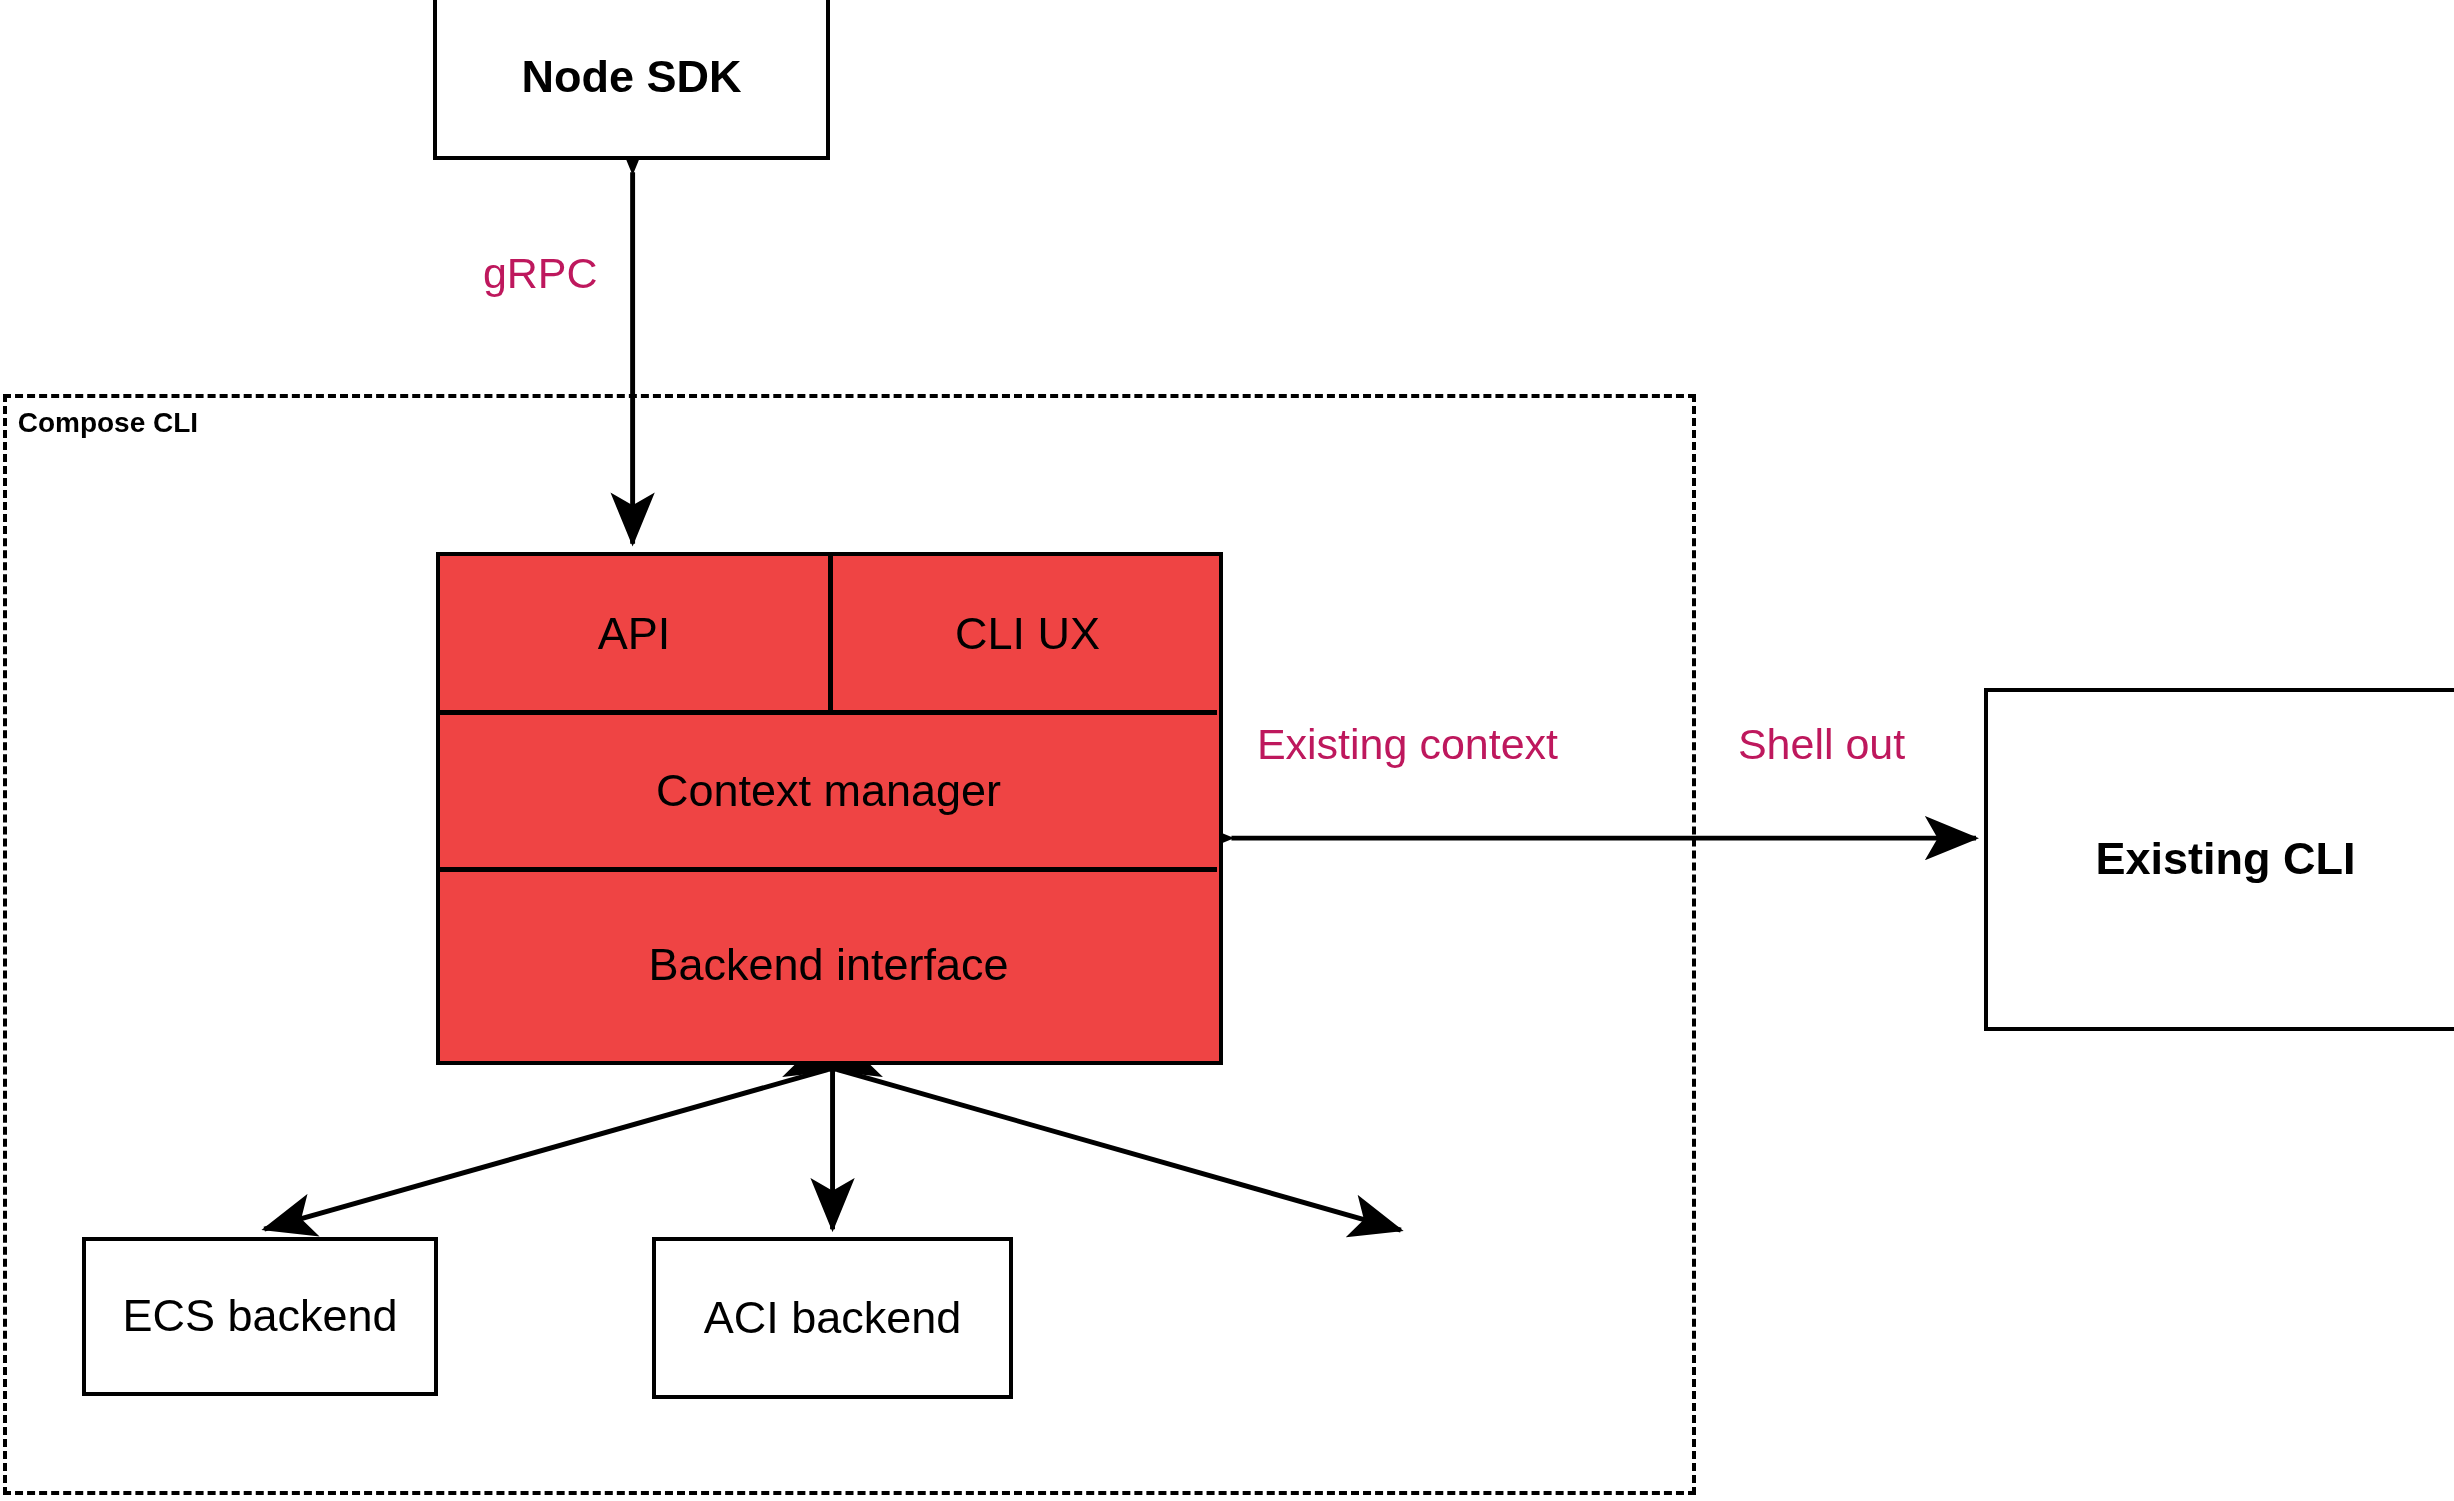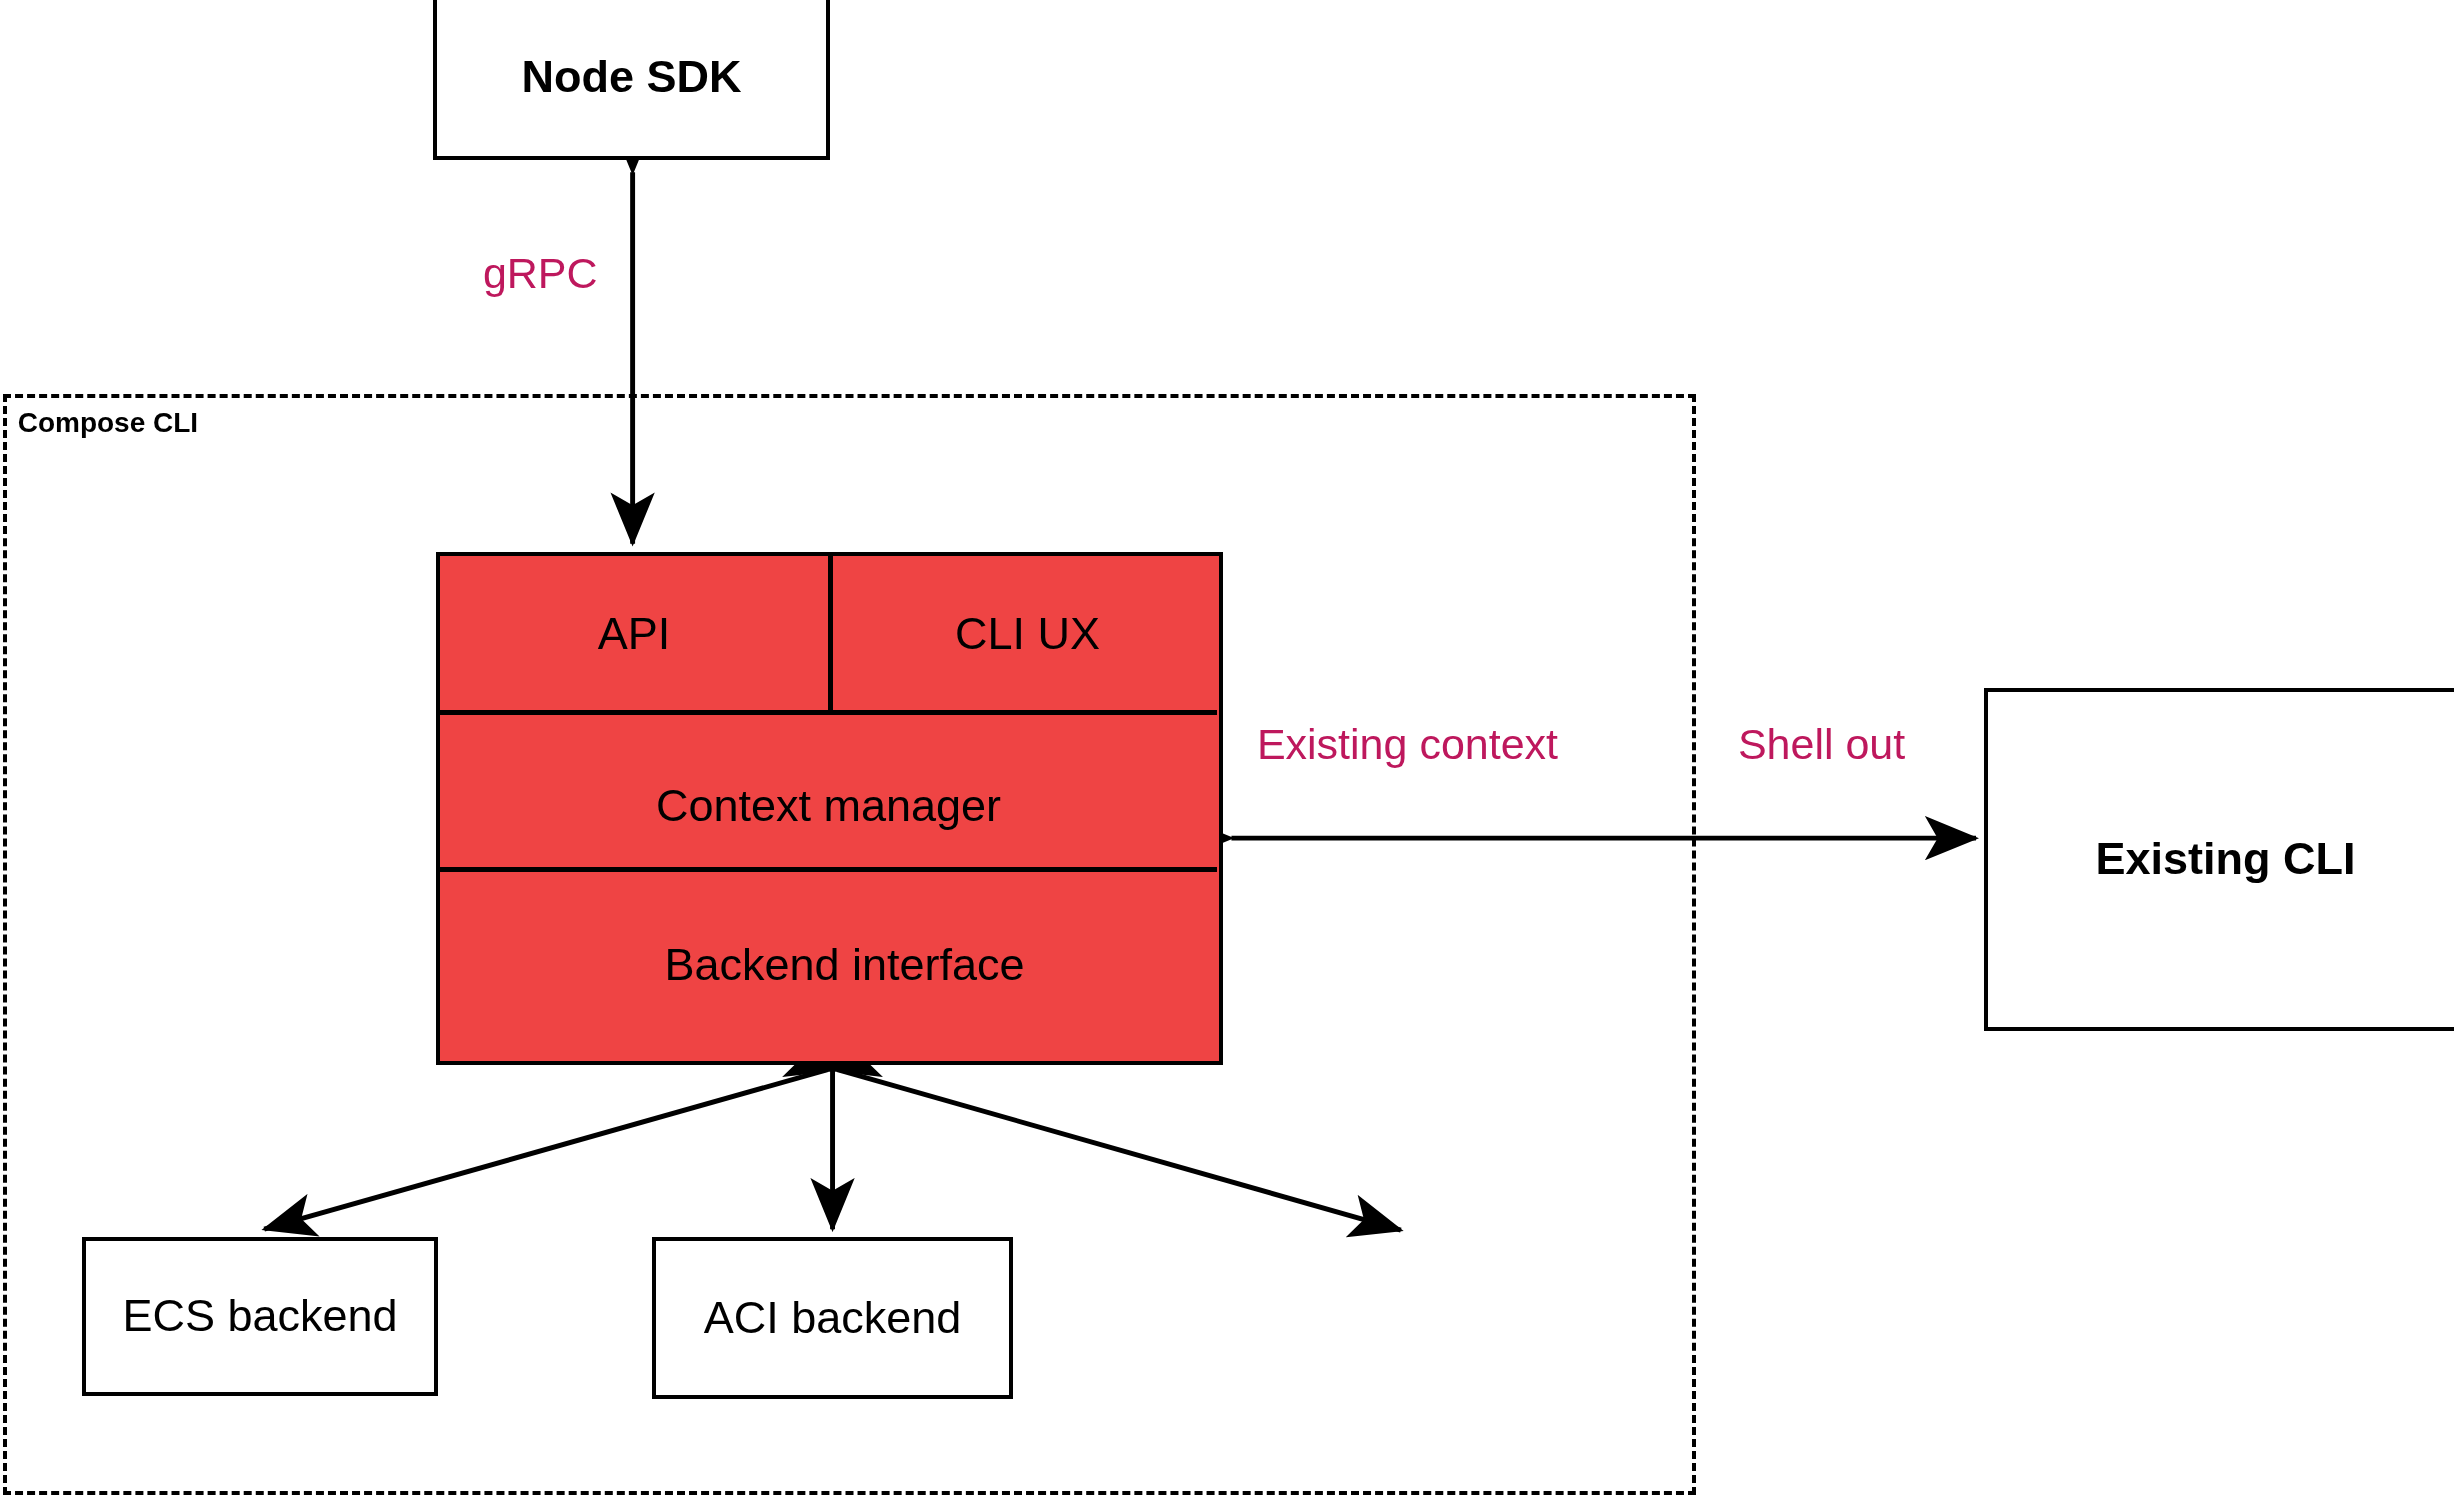--- a/index.html
+++ b/index.html
@@ -127,26 +127,26 @@
   <div class="stack-box" style="left:436px; top:552px; width:787px; height:513px;">
     <div class="stack-row" style="left:0px; top:0px; width:388px; height:156px;">
       <span class="node-label">API</span>
     </div>
     <div class="stack-row" style="left:393px; top:0px; width:389px; height:156px;">
       <span class="node-label">CLI UX</span>
     </div>
     <div class="stack-divider-v" style="left:388px; top:0px; height:154px;"></div>
     <div class="stack-divider-h" style="left:0px; top:154px; width:777px;"></div>
 
-    <div class="stack-row" style="left:0px; top:174px; width:777px; height:153px;align-items:center;">
+    <div class="stack-row" style="left:0px; top:159px; width:777px; height:153px;align-items:center;">
       <span class="node-label">Context manager</span>
     </div>
     <div class="stack-divider-h" style="left:0px; top:311px; width:777px;"></div>
 
-    <div class="stack-row" style="left:16px; top:316px; width:777px; height:187px;">
+    <div class="stack-row" style="left:0px; top:316px; width:777px; height:187px;">
       <span class="node-label">Backend interface</span>
     </div>
   </div>
 
   <div class="edge-label" style="left:1251px; top:720px;">Existing context</div>
   <div class="edge-label" style="left:1732px; top:720px;">Shell out</div>
 
   <div class="node-box" style="left:1984px; top:688px; width:483px; height:343px;">
     <span class="node-label bold">Existing CLI</span>
   </div>

